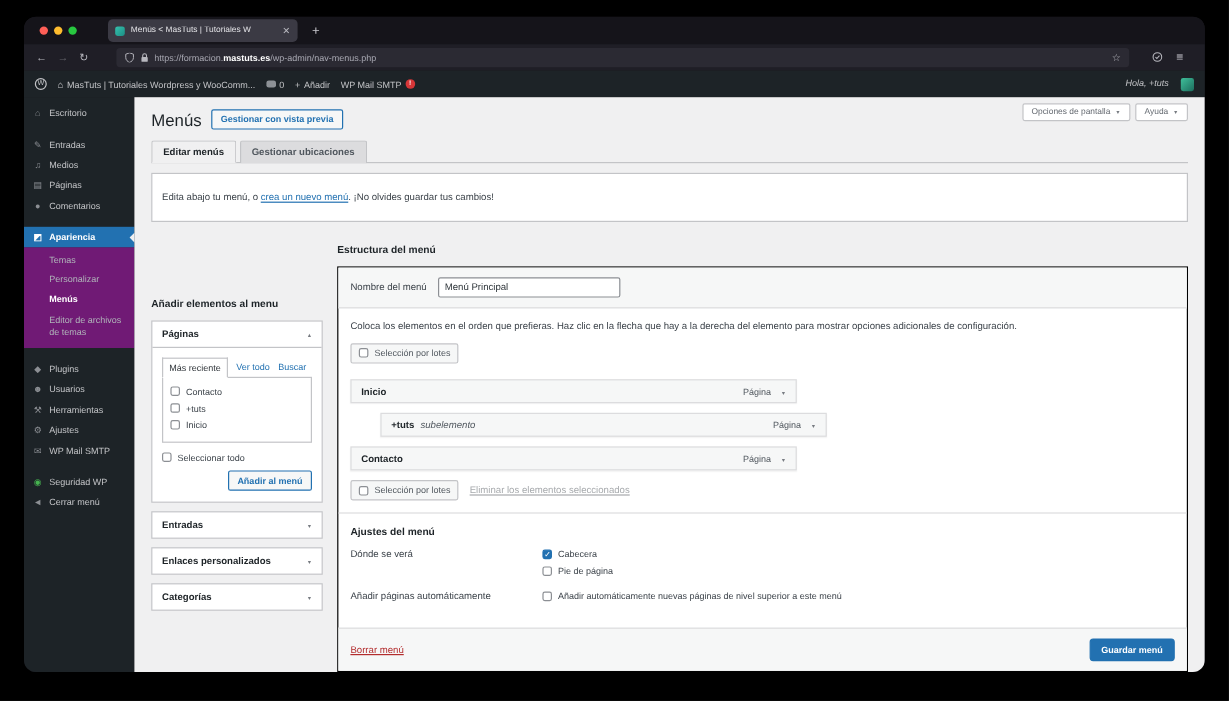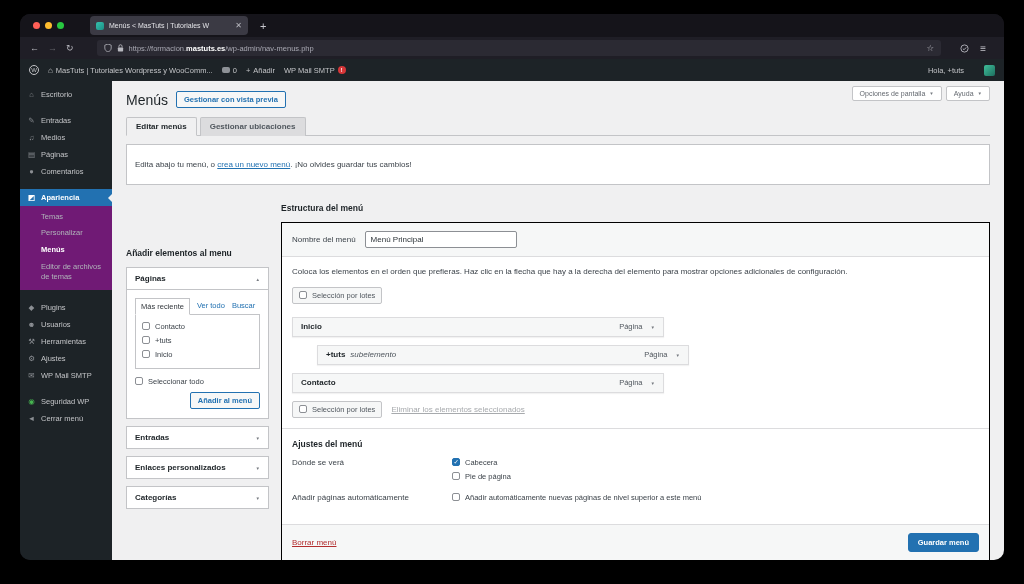--- a/index.html
+++ b/index.html
@@ -27,21 +27,21 @@
   .chrome-right { display:flex; gap:11px; align-items:center; margin:0 8px 0 4px; }
   .ham { font-size:10px; color:#c3c3ca; }
 
   
   .adminbar { height:22px; background:#1d2327; display:flex; align-items:center; padding:0 9px; gap:9px; font-size:7.5px; color:#c3c4c7; }
   .wp-logo { width:10px; height:10px; border:1px solid #c3c4c7; border-radius:50%; display:grid; place-items:center; font-size:6px; color:#c3c4c7; }
   .ab-item { display:flex; align-items:center; gap:3px; }
   .home-ic { font-size:8px; }
   .bubble { width:8px; height:6px; background:#8d9196; border-radius:2px; display:inline-block; }
   .smtp-badge { width:8px; height:8px; background:#d63638; color:#fff; border-radius:50%; font-size:5.5px; display:grid; place-items:center; font-weight:bold; }
-  .ab-right { margin-left:auto; display:flex; align-items:center; gap:20px; }
+  .ab-right { margin-left:auto; display:flex; align-items:flex-start; gap:10px;font-style:italic; }
   .avatar { width:11px; height:11px; border-radius:2px; background:linear-gradient(135deg,#3fbf9a,#1d6e5e); }
 
   
   .bodyrow { display:flex; height:479px; }
   .sidebar { width:92px; background:#1d2327; color:#c3c4c7; font-size:7.5px; padding-top:5px; flex-shrink:0; }
   .side-item { display:flex; gap:5px; padding:4px 7px; align-items:center; position:relative; cursor:default; }
   .side-item .ic { width:9px; text-align:center; font-size:7.5px; color:#8c8f94; flex-shrink:0; }
   .side-item.active { background:#2271b1; color:#fff; font-weight:bold; }
   .side-item.active .ic { color:#fff; }
   .side-item.active::after { content:""; position:absolute; right:0; top:50%; transform:translateY(-50%); border:4px solid transparent; border-right-color:#f0f0f1; }

